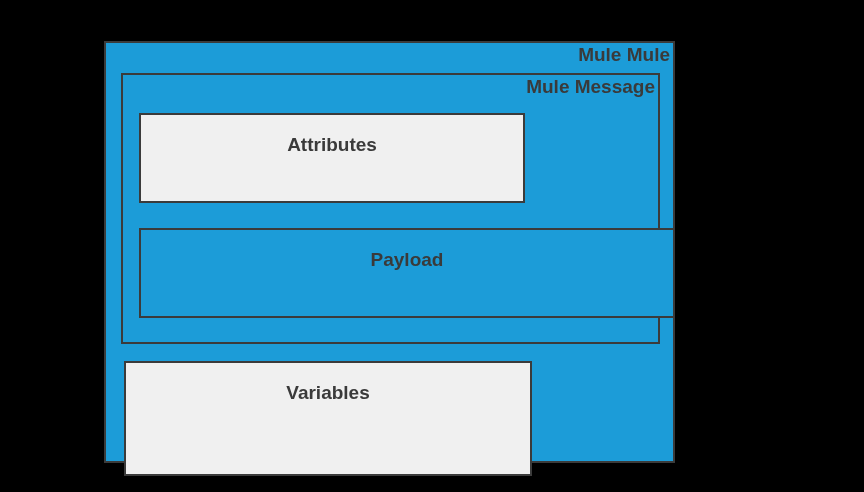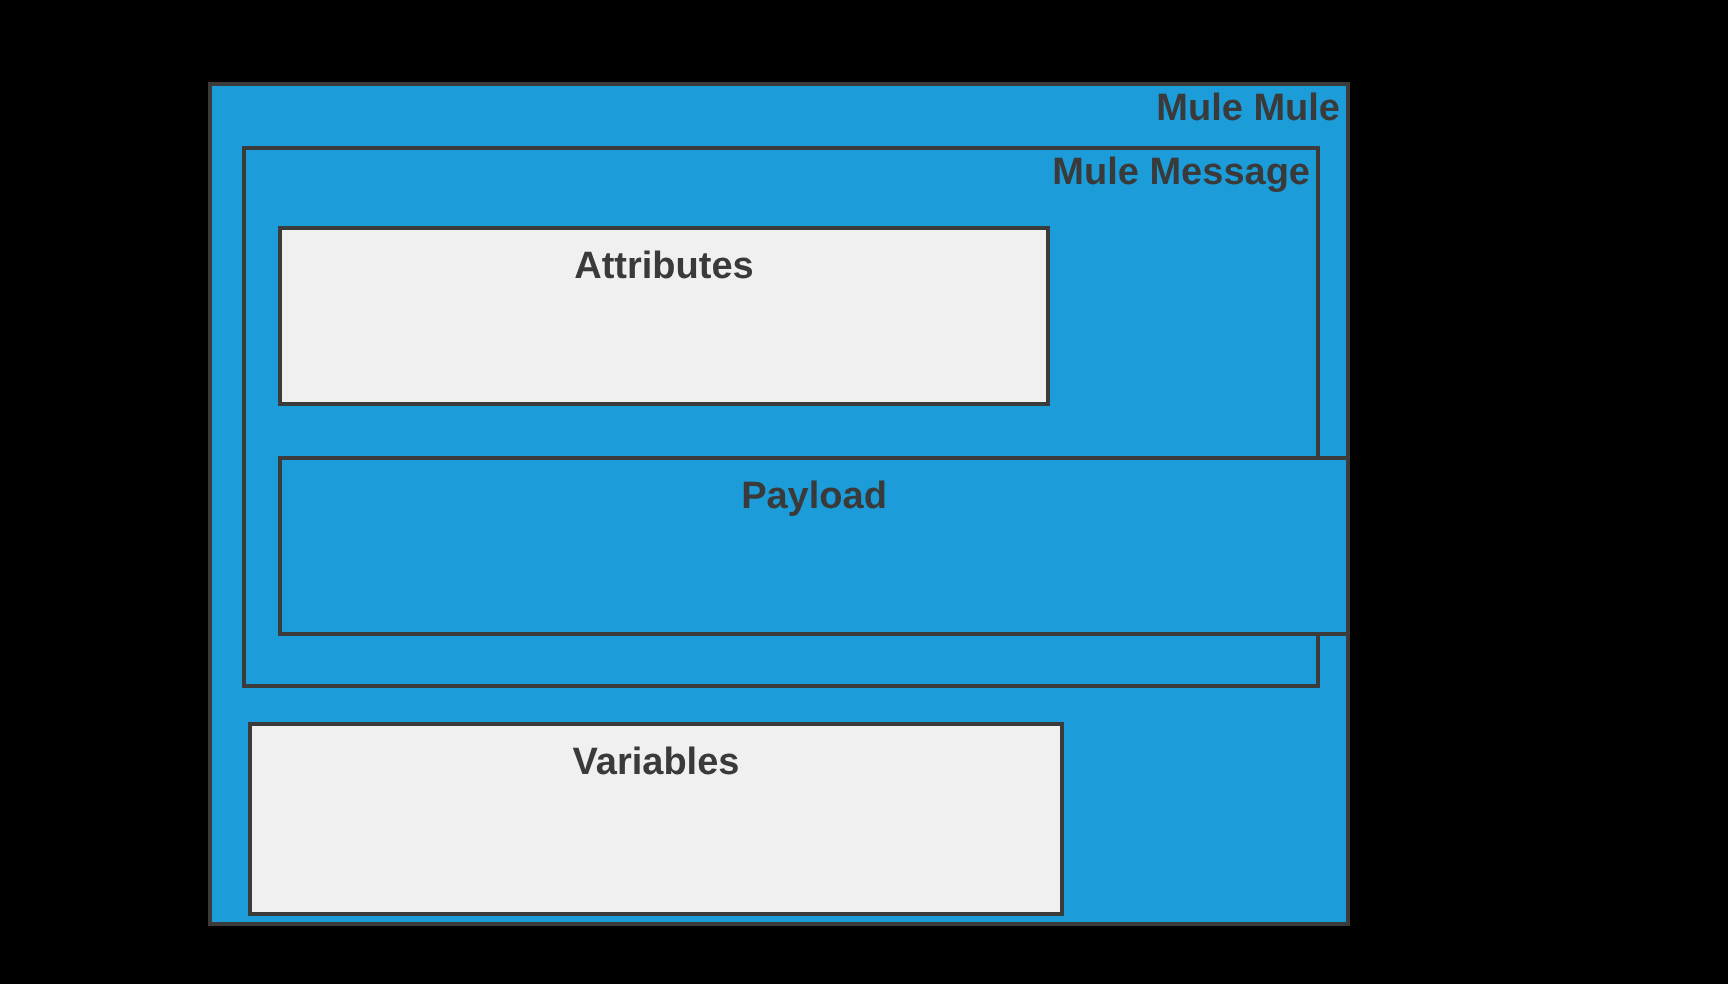--- a/index.html
+++ b/index.html
@@ -66,28 +66,28 @@
     top: 153px;
     width: 536px;
     height: 90px;
     background: #1c9cd8;
   }
   
   .variables {
     left: 18px;
     top: 318px;
     width: 408px;
-    height: 97px;
+    height: 115px;
     background: #f0f0f0;
   }
   .panel-label {
     position: static;
     display: block;
     text-align: center;
-    padding-top: 8px;
+    padding-top: 19px;
     font-weight: bold;
     font-size: 19px;
     color: #3a3a3a;
     white-space: nowrap;
   }
 </style>
 </head>
 <body>
 
 <div class="canvas">

